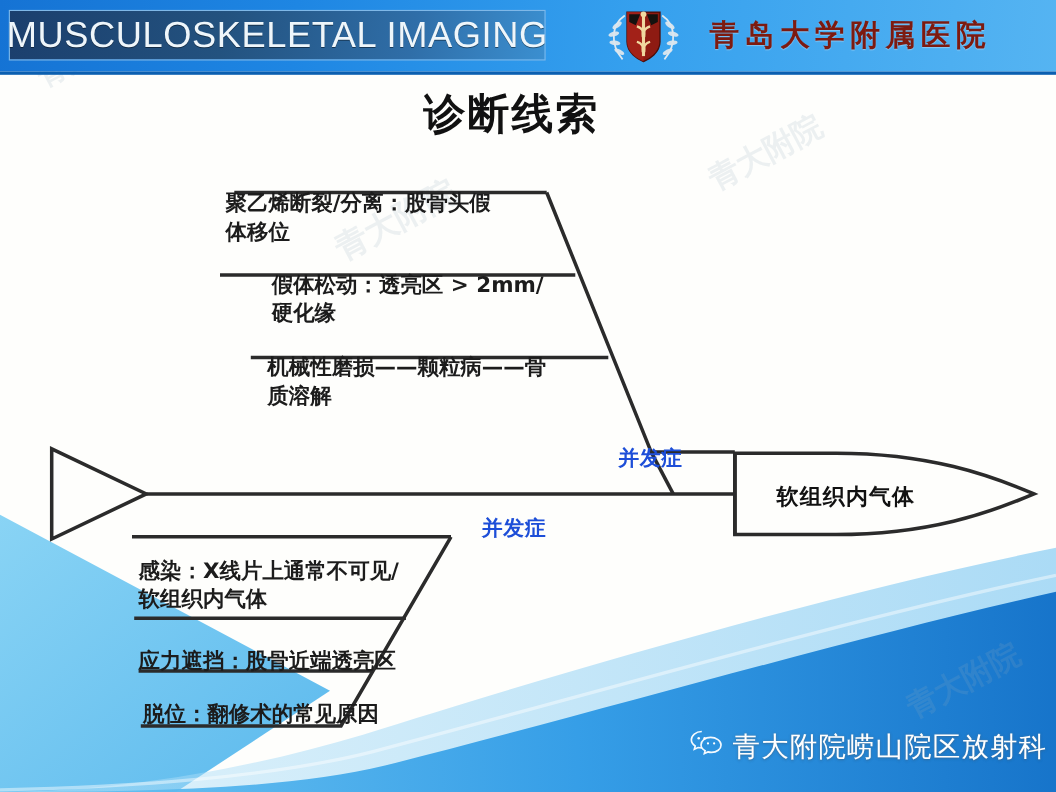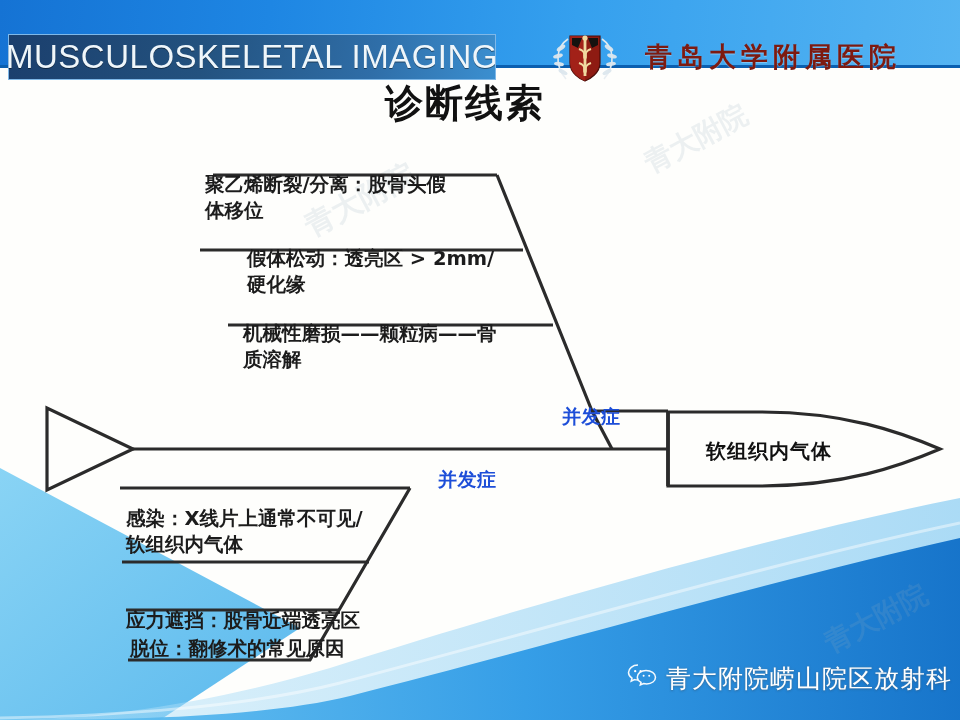--- a/index.html
+++ b/index.html
@@ -13,21 +13,21 @@
   
   .bg-waves{position:absolute;left:0;top:68px;width:960px;height:652px;}
 
   
   .header{
     position:absolute;left:0;top:0;width:960px;height:68px;
     background:linear-gradient(95deg,#1573d4 0%,#1e86e3 28%,#35a0ee 60%,#55b4f2 100%);
     border-bottom:3px solid #0b5fb0;
     box-sizing:border-box;
   }
-  .header-inner{position:relative;width:100%;height:100%;margin-top:25px;}
+  .header-inner{position:relative;width:100%;height:100%;}
 
   .ms-logo{
     position:absolute;left:8px;top:9px;width:488px;height:46px;
     background:linear-gradient(100deg,#1b3f6d 0%,#23527f 40%,#2f6ea8 75%,#3b8fd0 100%);
     border:1px solid #7fb8e8;
     box-sizing:border-box;
     display:flex;align-items:center;justify-content:center;
   }
   .ms-logo span{
     color:#eef6fb;font-size:33px;font-weight:400;letter-spacing:0.5px;
@@ -215,21 +215,21 @@
     <div class="bone-label" style="left:205px;top:32px;width:300px;">聚乙烯断裂/分离：股骨头假
 体移位</div>
     <div class="bone-label" style="left:214px;top:106px;width:310px;margin-left:33px;">假体松动：透亮区 &gt; 2mm/
 硬化缘</div>
     <div class="bone-label" style="left:243px;top:181px;width:320px;">机械性磨损——颗粒病——骨
 质溶解</div>
 
     
     <div class="bone-label" style="left:126px;top:366px;width:310px;">感染：X线片上通常不可见/
 软组织内气体</div>
-    <div class="bone-label" style="left:126px;top:448px;width:260px;margin-top:20px;">应力遮挡：股骨近端透亮区</div>
+    <div class="bone-label" style="left:126px;top:448px;width:260px;">应力遮挡：股骨近端透亮区</div>
     <div class="bone-label" style="left:130px;top:496px;width:250px;">脱位：翻修术的常见原因</div>
 
     
     <div class="cx-label" style="left:562px;top:264px;">并发症</div>
     <div class="cx-label" style="left:438px;top:327px;">并发症</div>
 
     
     <div class="head-label" style="left:706px;top:298px;">软组织内气体</div>
   </div>
 

